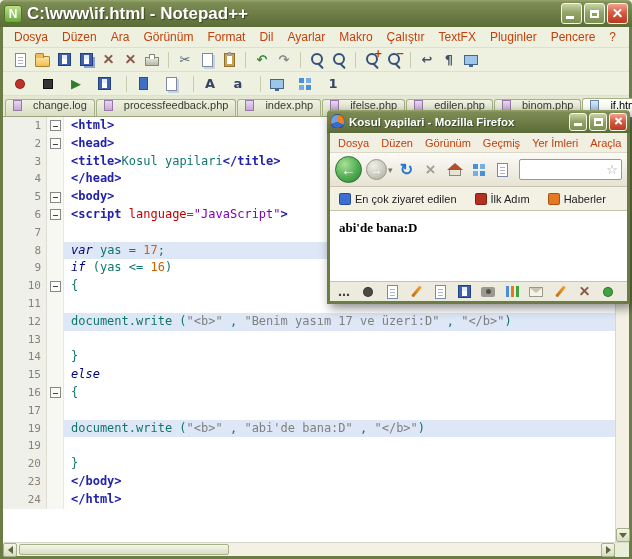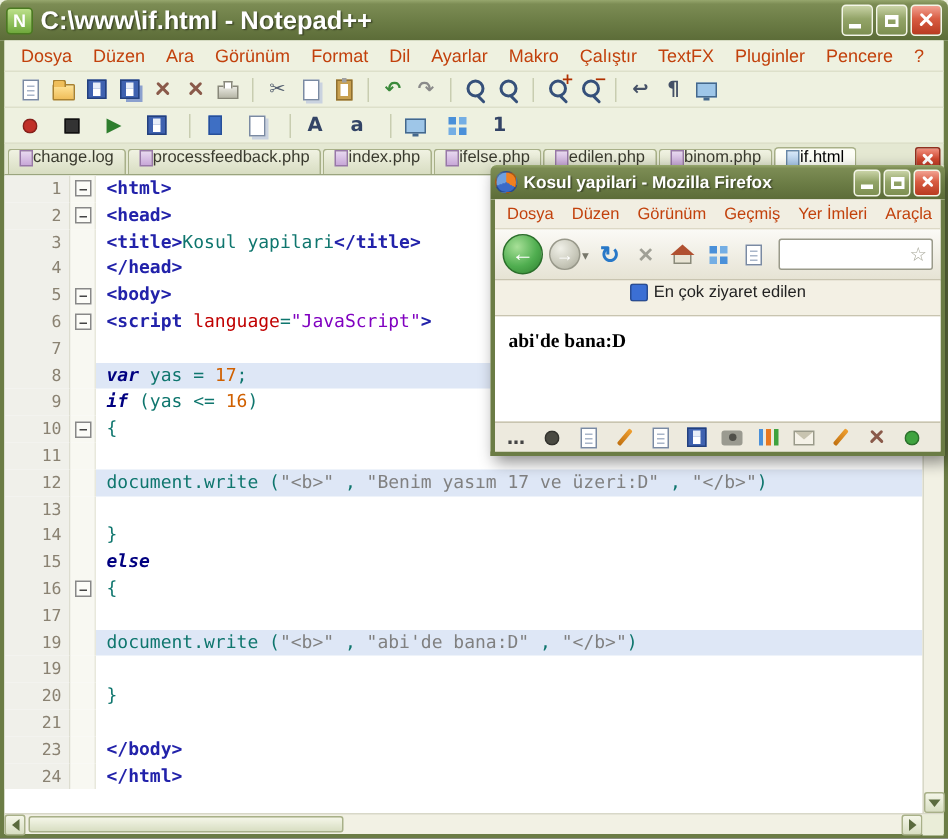--- a/index.html
+++ b/index.html
@@ -96,21 +96,21 @@
   .ic-envelope::after{content:"";position:absolute;top:0;left:0;border-left:6.5px solid transparent;
     border-right:6.5px solid transparent;border-top:5px solid #C8C4B0;}
   .ic-house{width:12px;height:7px;background:#E8E4D4;border:1px solid #8A8A7A;margin-top:6px;}
   .ic-house::before{content:"";position:absolute;top:-7px;left:-3px;border-left:8px solid transparent;
     border-right:8px solid transparent;border-bottom:7px solid #B05030;}
 
   
   .tabbar{height:22px;display:flex;align-items:flex-end;background:#E4E8D2;border-top:1px solid #DDE0CA;
     border-bottom:1px solid #9AA47E;padding:0 2px;}
   .tabs{display:flex;align-items:flex-end;height:100%;}
-  .tab{display:inline-flex;align-items:center;gap:0;height:17px;padding:1px 7px 7px;margin-right:1px;
+  .tab{display:inline-flex;align-items:center;gap:11px;height:17px;padding:1px 7px 7px;margin-right:1px;
     border:1px solid #A8B088;border-bottom:none;border-radius:3px 3px 0 0;font-size:11px;color:#3A3A2E;
     background:linear-gradient(#F0F2E2,#D8DDC2);white-space:nowrap;}
   .tab.active{background:#FDFEF6;height:19px;color:#000;position:relative;top:1px;}
   .tab-ic{width:9px;height:11px;background:linear-gradient(#E8D8F0,#C8A8D8);border:1px solid #9878A8;}
   .tab.active .tab-ic{background:linear-gradient(#D8E8F8,#A8C8E8);border-color:#6888A8;}
   .tab-close{margin-left:auto;align-self:center;width:17px;height:16px;border-radius:2px;
     background:linear-gradient(#F09080,#D04830 50%,#B03420);border:1px solid #903020;
     display:flex;align-items:center;justify-content:center;}
 
   
@@ -118,21 +118,21 @@
   .lines{flex:1;display:flex;flex-direction:column;overflow:hidden;cursor:text;}
   .line{display:flex;height:17.8px;line-height:17.8px;flex:0 0 17.8px;}
   .ln{width:44px;text-align:right;padding-right:5px;background:#F0F0EA;color:#8A8272;
     font:11px/17.8px "DejaVu Sans Mono",monospace;border-right:1px solid #DDDDD0;}
   .fm{width:17px;background:#F8F8F2;border-right:1px solid #E8E8DC;display:flex;align-items:center;justify-content:center;}
   .foldbox{width:11px;height:11px;border:1px solid #888;background:#FCFCF8;position:relative;}
   .foldbox::after{content:"";position:absolute;left:2px;right:2px;top:4.4px;height:1px;background:#444;}
   .codetext{flex:1;padding-left:7px;font:12px/17.8px "DejaVu Sans Mono",monospace;white-space:pre;overflow:hidden;color:#000;}
   .line.hl .codetext{background:#DEE7F6;}
   .c-t{color:#2222AA;font-weight:bold;}
-  .c-k{color:#000080;font-weight:bold;font-style:italic;}
+  .c-k{color:#000080;font-weight:normal;font-style:italic;}
   .c-s{color:#808080;}
   .c-a{color:#C00000;}
   .c-v{color:#8000C0;}
   .c-n{color:#D06000;}
   .c-p{color:#0f766e;}
 
   
   .vscroll{width:14px;display:flex;flex-direction:column;background:#F2F1E4;border-left:1px solid #D8D8C8;}
   .hscroll{height:14px;display:flex;background:#F2F1E4;border-top:1px solid #D8D8C8;}
   .sb-btn{width:14px;height:14px;flex:0 0 14px;background:linear-gradient(#F4F6E8,#D8DEC2);
@@ -173,21 +173,21 @@
   .nav-drop{color:#77776A;font-size:9px;margin-left:-3px;}
   .nav-txt{width:20px;height:22px;display:flex;align-items:center;justify-content:center;font-weight:bold;}
   .nav-txt.refresh{color:#2878C8;font-size:16px;}
   .nav-txt.stop{color:#A0A096;font-size:17px;}
   .nav-ic{width:20px;height:22px;display:flex;align-items:center;justify-content:center;}
   .loc{flex:1;min-width:26px;height:21px;background:#fff;border:1px solid #9A9A8A;border-radius:2px;
     display:flex;align-items:center;padding:0 3px;margin-left:2px;overflow:hidden;}
   .loc-input{flex:1;min-width:4px;border:none;outline:none;font:11px "Liberation Sans",sans-serif;padding:0;}
   .star{color:#A8A89A;font-size:13px;line-height:1;}
   .ff-bookmarks{height:24px;display:flex;align-items:center;gap:8px;padding:0 4px;background:#F3F0E4;
-    border-bottom:1px solid #C8C4B0;flex-direction:column;}
+    border-bottom:1px solid #C8C4B0;}
   .bm{display:flex;align-items:center;gap:4px;padding:2px 5px;font-size:11px;color:#222;white-space:nowrap;}
   .bm-ic{width:12px;height:12px;border-radius:2px;border:1px solid rgba(0,0,0,.3);flex:0 0 12px;}
   .ff-content{flex:1;background:#fff;padding:7px 9px;overflow:hidden;}
   .page-text{font:bold 13px "Liberation Serif",serif;color:#000;}
   .ff-addonbar{height:20px;display:flex;align-items:center;gap:6px;padding:0 5px;background:#EDEADE;
     border-top:1px solid #C8C4B0;}
   .abtn{width:18px;height:16px;display:flex;align-items:center;justify-content:center;}
   .abtn .ic{font-size:12px;}
 </style>
 </head>
@@ -482,25 +482,20 @@
                 <span class="ln">19</span>
                 <span class="fm"></span>
                 <span class="codetext"></span>
               </div>
               <div class="line">
                 <span class="ln">20</span>
                 <span class="fm"></span>
                 <span class="codetext"><span class="c-p">}</span></span>
               </div>
               <div class="line">
-                <span class="ln">21</span>
-                <span class="fm"></span>
-                <span class="codetext"></span>
-              </div>
-              <div class="line">
                 <span class="ln">23</span>
                 <span class="fm"></span>
                 <span class="codetext"><span class="c-t">&lt;/body&gt;</span></span>
               </div>
               <div class="line">
                 <span class="ln">24</span>
                 <span class="fm"></span>
                 <span class="codetext"><span class="c-t">&lt;/html&gt;</span></span>
               </div>
             </div>

